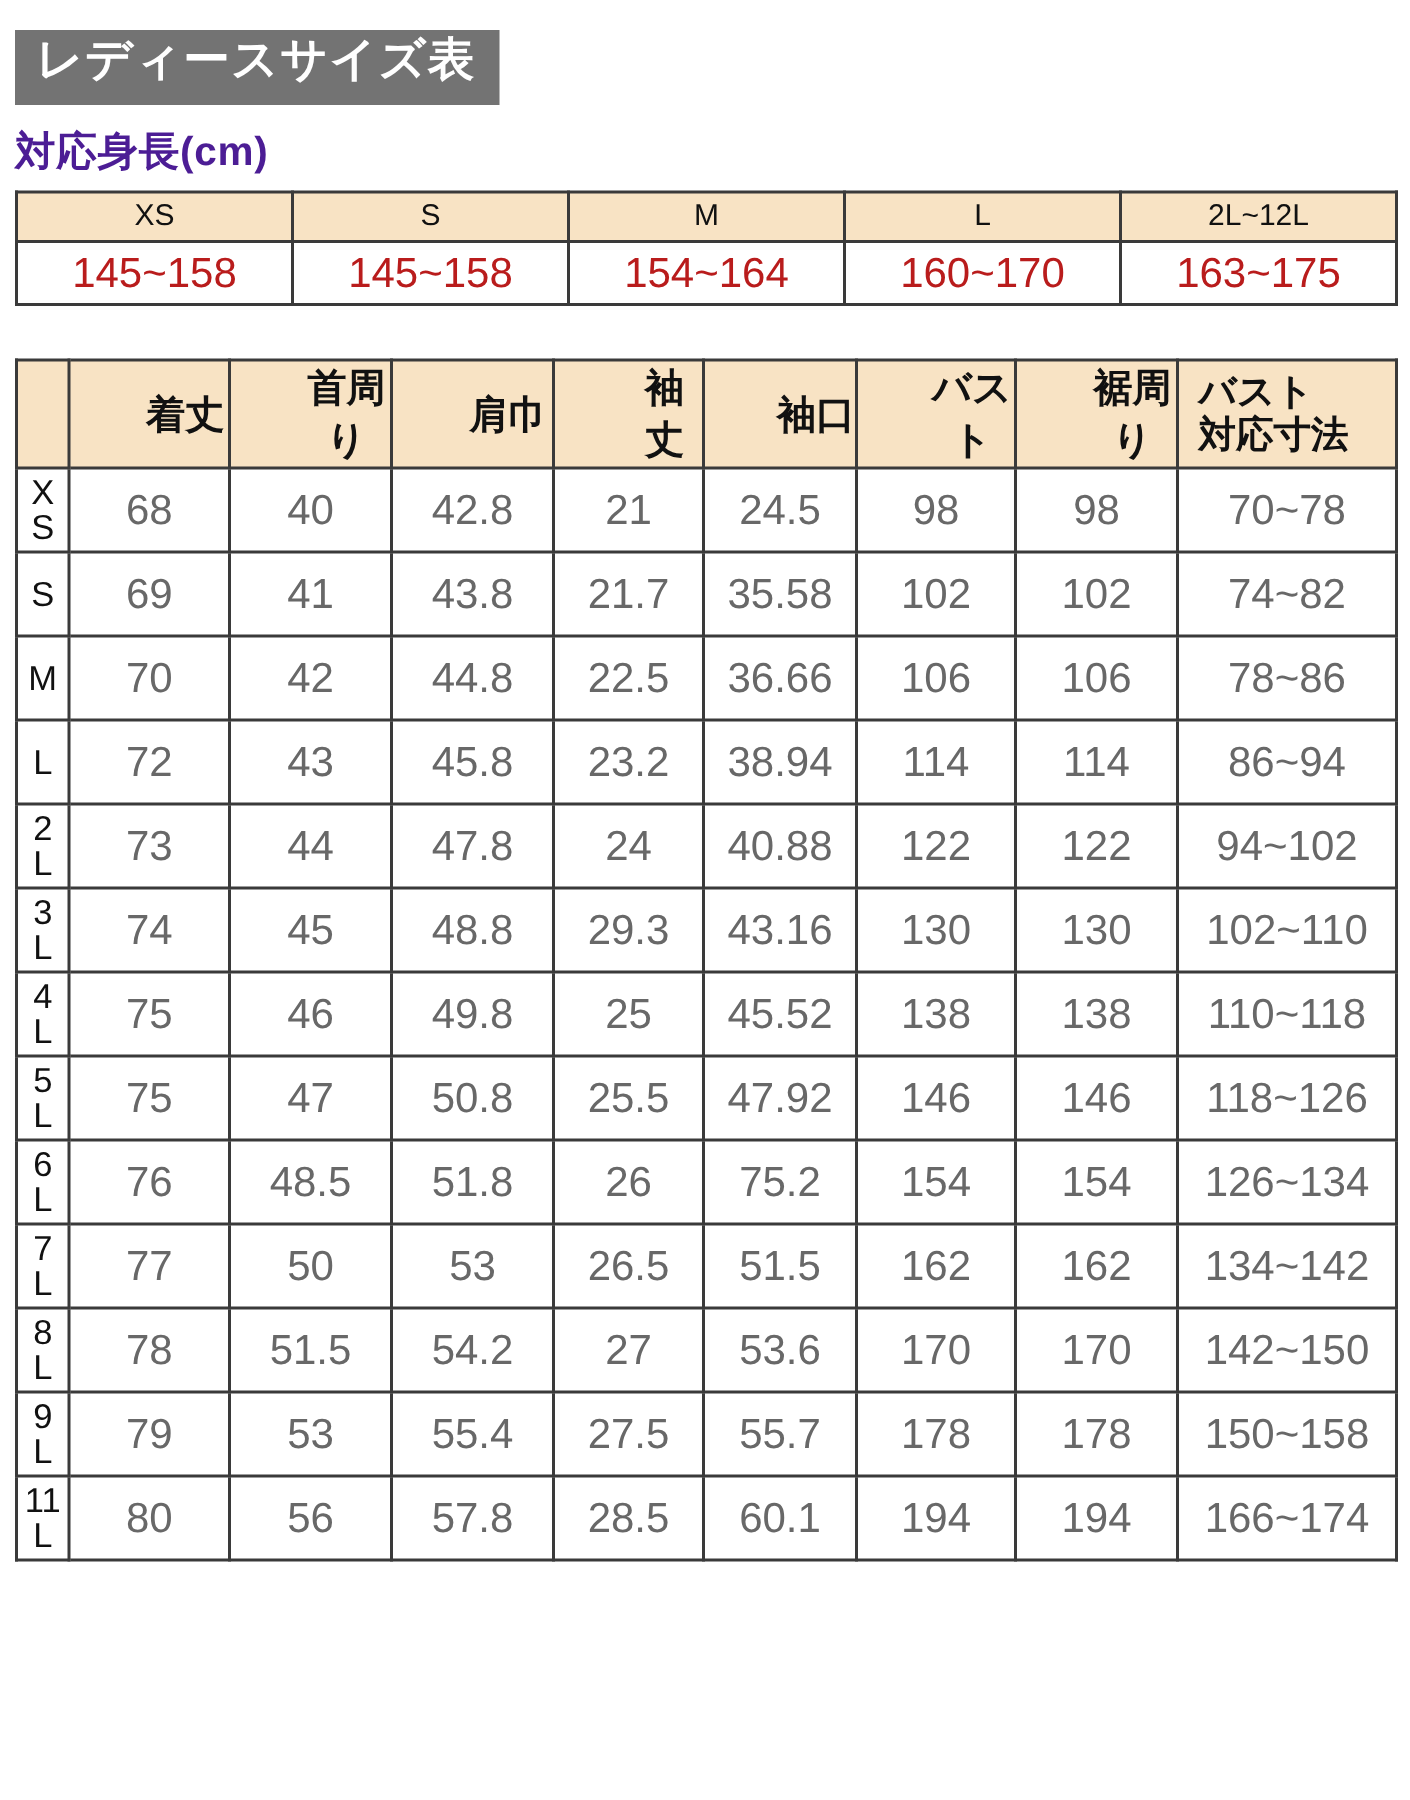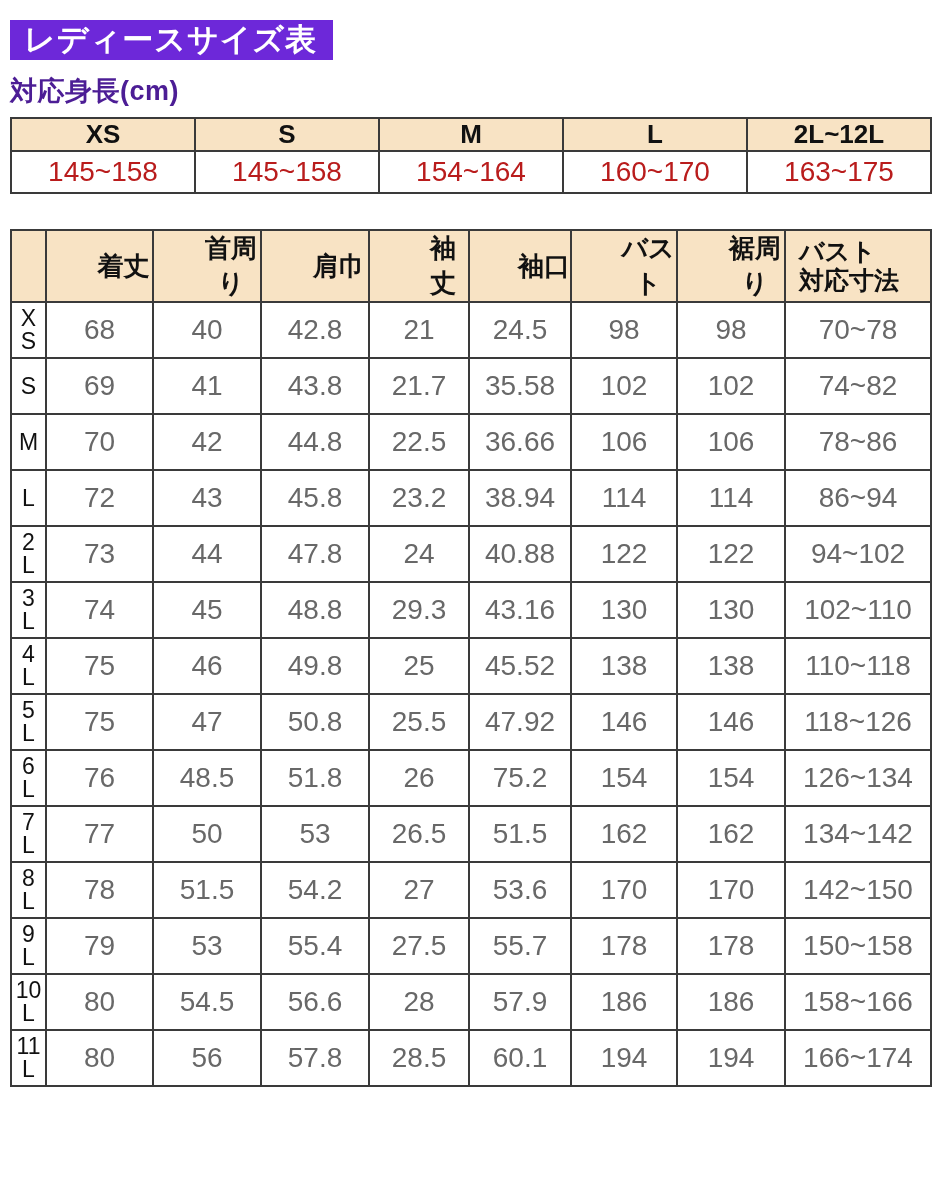--- a/index.html
+++ b/index.html
@@ -6,47 +6,47 @@
   body {
     width:940px; height:1200px;
     font-family:"Liberation Sans","DejaVu Sans",sans-serif;
     color:#111;
     position:relative;
   }
   .page { padding:20px 10px 0 10px; }
 
   .title-bar {
     display:inline-block;
-    background:#6d28d9;
+    background:#737373;
     color:#ffffff;
     font-size:31px;
     font-weight:bold;
     line-height:40px;
-    height:40px;
+    height:50px;
     padding:0 16px 0 14px;
     letter-spacing:1px;
   }
 
   .subtitle {
     margin-top:13px;
     font-size:27px;
     font-weight:bold;
     color:#4c1d95;
     letter-spacing:0.5px;
   }
 
   table { border-collapse:collapse; table-layout:fixed; }
   th, td { border:2px solid #3A3A3A; text-align:center; vertical-align:middle; padding:0; }
 
   
   .height-table { width:920px; margin-top:8px; }
   .height-table th {
     background:#F8E3C4;
-    font-size:26px;
-    font-weight:bold;
+    font-size:20px;
+    font-weight:normal;
     height:31px;
     color:#111;
   }
   .height-table td {
     background:#ffffff;
     font-size:28px;
     color:#b91c1c;
     height:40px;
   }
 
@@ -270,31 +270,20 @@
           <td>79</td>
           <td>53</td>
           <td>55.4</td>
           <td>27.5</td>
           <td>55.7</td>
           <td>178</td>
           <td>178</td>
           <td>150~158</td>
         </tr>
         <tr>
-          <th class="rowlabel">10<br>L</th>
-          <td>80</td>
-          <td>54.5</td>
-          <td>56.6</td>
-          <td>28</td>
-          <td>57.9</td>
-          <td>186</td>
-          <td>186</td>
-          <td>158~166</td>
-        </tr>
-        <tr>
           <th class="rowlabel">11<br>L</th>
           <td>80</td>
           <td>56</td>
           <td>57.8</td>
           <td>28.5</td>
           <td>60.1</td>
           <td>194</td>
           <td>194</td>
           <td>166~174</td>
         </tr>

